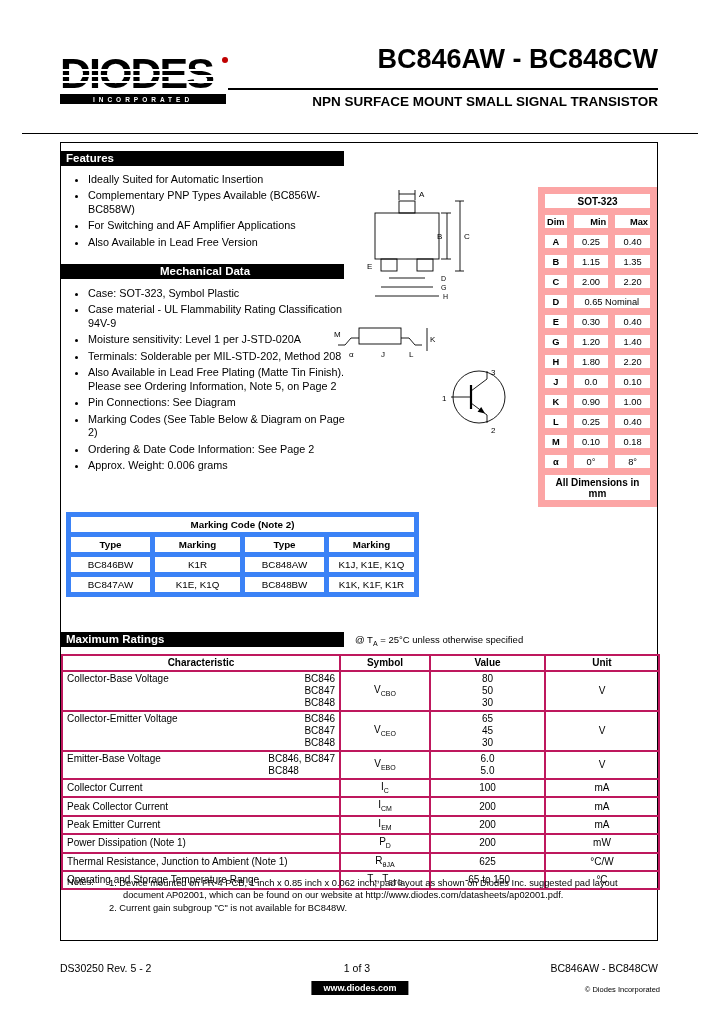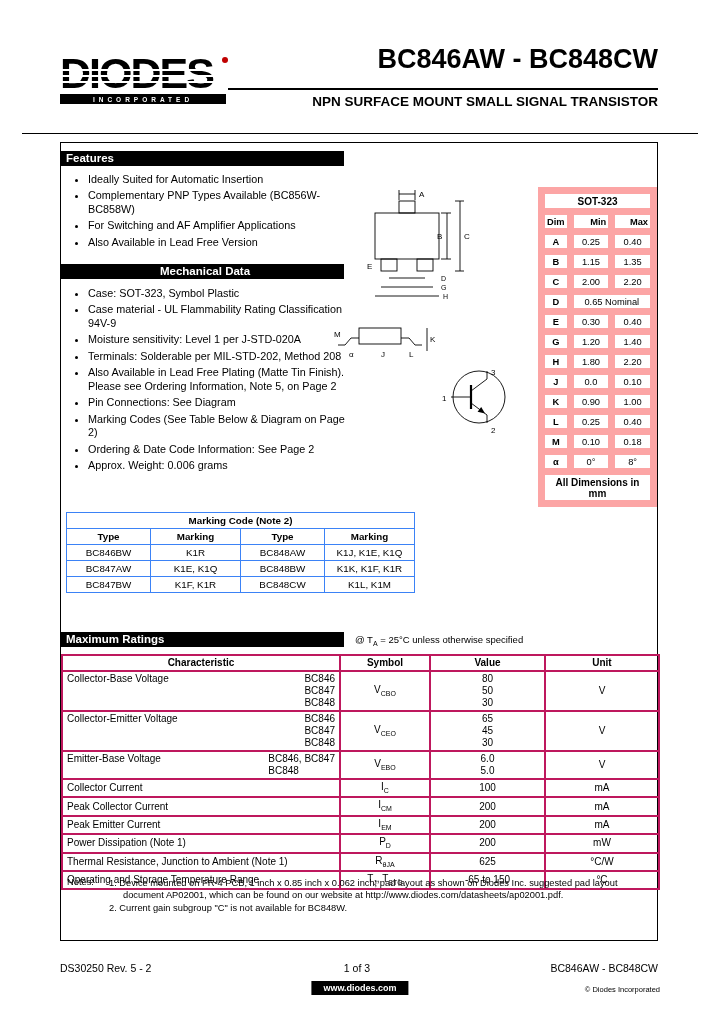--- a/index.html
+++ b/index.html
@@ -37,21 +37,21 @@
   
   table { border-collapse: collapse; }
   .sot { position: absolute; left: 477px; top: 44px; }
   .sot th, .sot td { border: 7px solid #fca5a5; font-size: 9.3px; text-align: center; padding: 1.5px 2px; }
   .sot .c-dim { width: 28px; } .sot .c-min { width: 44px; } .sot .c-max { width: 44px; }
   .sot .title-row th { font-size: 10px; }
   .sot .hdr td { font-weight: bold; text-align: right; }
   .sot .dim { font-weight: bold; }
   .sot .ftr td { font-weight: bold; font-size: 10px; }
   .marking { position: absolute; left: 5px; top: 369px; }
-  .marking th, .marking td { border: 1px solid #3b82f6; font-size: 9.8px; text-align: center; padding: 2px 3px; }
+  .marking th, .marking td { border: 5px solid #3b82f6; font-size: 9.8px; text-align: center; padding: 2px 3px; }
   .marking .mc1 { width: 84px; } .marking .mc2 { width: 90px; } .marking .mc3 { width: 84px; } .marking .mc4 { width: 90px; }
   .ratings { position: absolute; left: 0; top: 511px; width: 597px; table-layout: fixed; }
   .ratings th, .ratings td { border: 2px solid #be185d; font-size: 10px; padding: 1px 4px; line-height: 1.2; }
   .ratings th { text-align: center; height: 15px; }
   .ratings .rc1 { width: 278px; } .ratings .rc2 { width: 90px; } .ratings .rc3 { width: 115px; } .ratings .rc4 { width: 114px; }
   .char-cell { vertical-align: top; margin-top: 40px; }
   .char-flex { display: flex; justify-content: space-between; align-items: flex-start; }
   .char-flex .dev { text-align: left; }
   .ratings .c { text-align: center; vertical-align: middle; }
   .ratings tr.single td { height: 15px; }
@@ -272,26 +272,20 @@
             <td>K1R</td>
             <td>BC848AW</td>
             <td>K1J, K1E, K1Q</td>
           </tr>
         <tr>
             <td>BC847AW</td>
             <td>K1E, K1Q</td>
             <td>BC848BW</td>
             <td>K1K, K1F, K1R</td>
           </tr>
-        <tr>
-            <td>BC847BW</td>
-            <td>K1F, K1R</td>
-            <td>BC848CW</td>
-            <td>K1L, K1M</td>
-          </tr>
       </tbody>
     </table>
 
     <div class="bar" id="ratings-bar">Maximum Ratings</div>
     <div class="cond">
       <span>@ T</span><sub>A</sub><span> = 25°C unless otherwise specified</span>
     </div>
 
     <table class="ratings">
       <colgroup>

